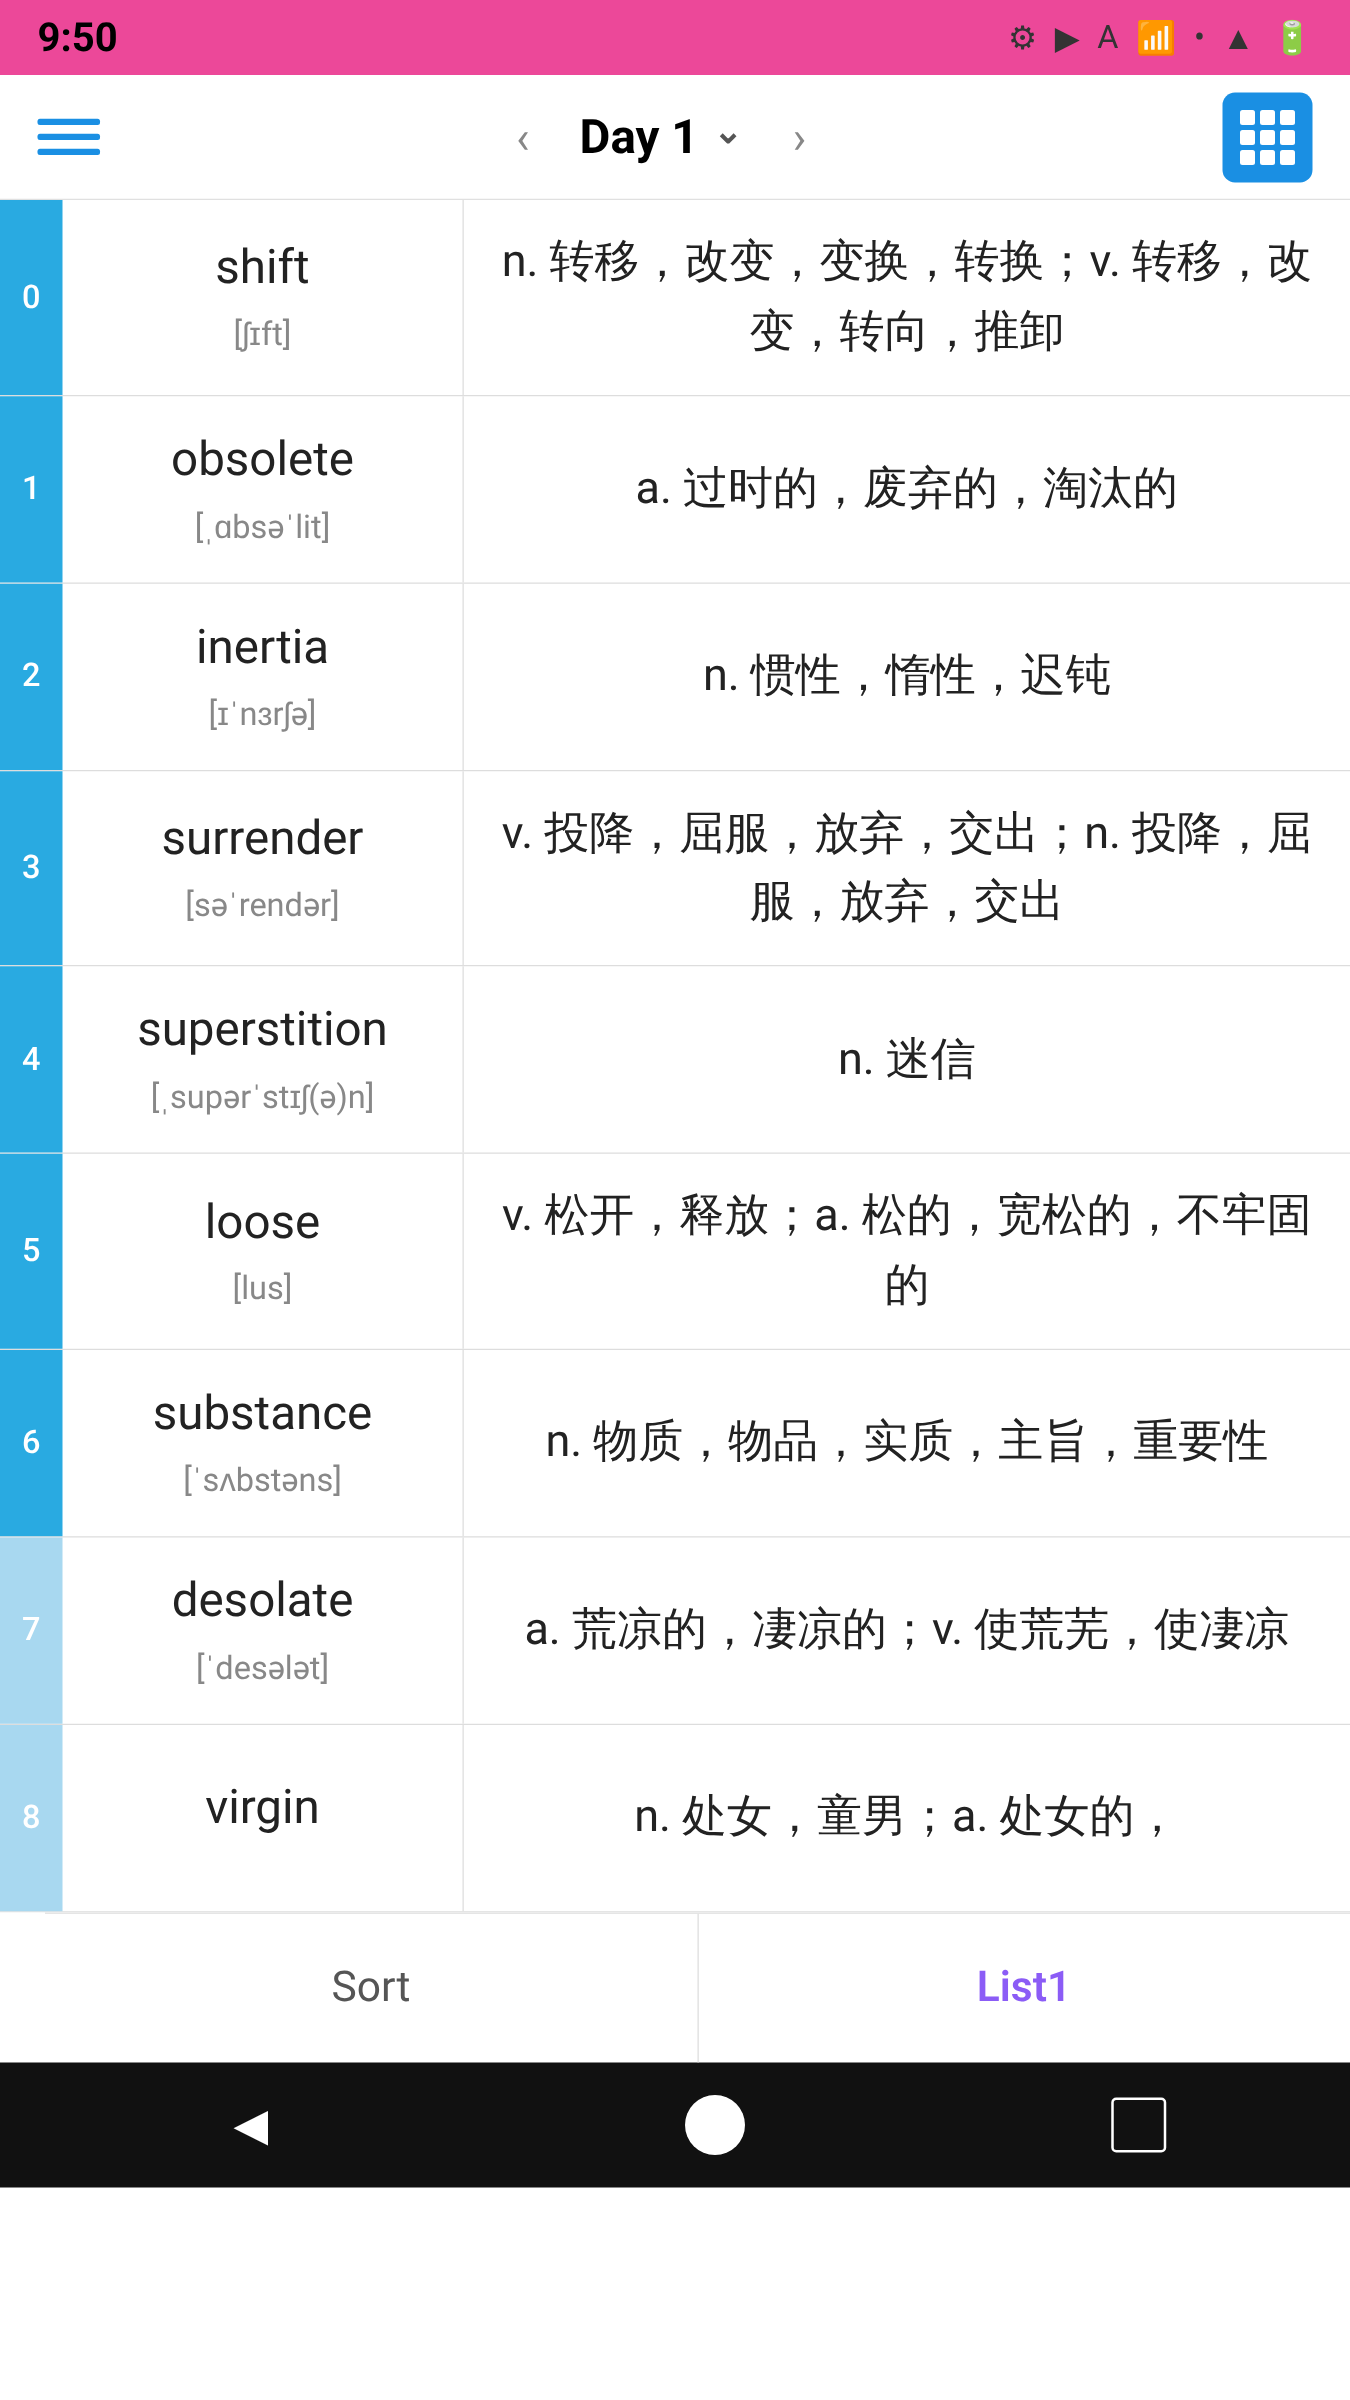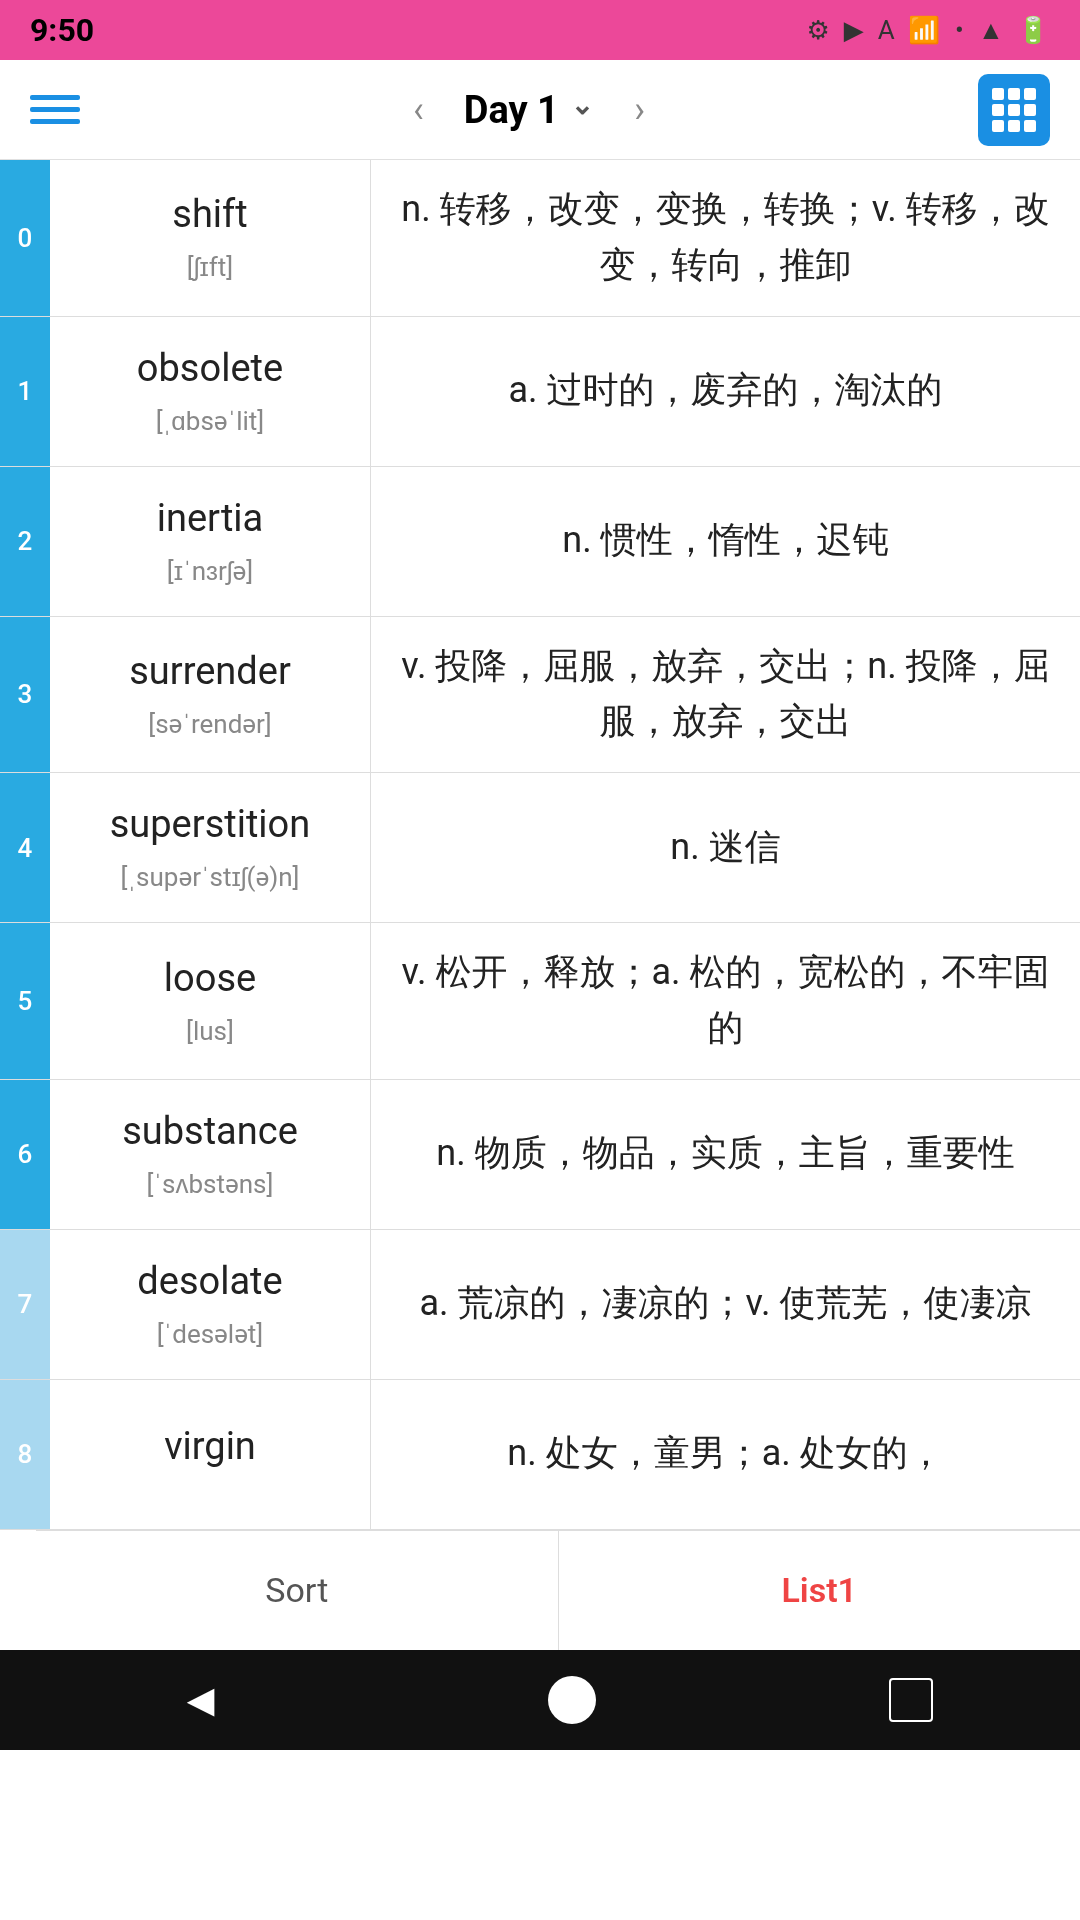--- a/index.html
+++ b/index.html
@@ -192,21 +192,21 @@
       flex: 1;
       display: flex;
       align-items: center;
       justify-content: center;
       font-size: 34px;
       cursor: pointer;
       color: #555;
     }
 
     .tab-item.active {
-      color: #ef4444;
+      color: #8b5cf6;
       font-weight: 600;
     }
 
     .tab-divider {
       width: 1px;
       background: #ddd;
       align-self: stretch;
     }
 
     

